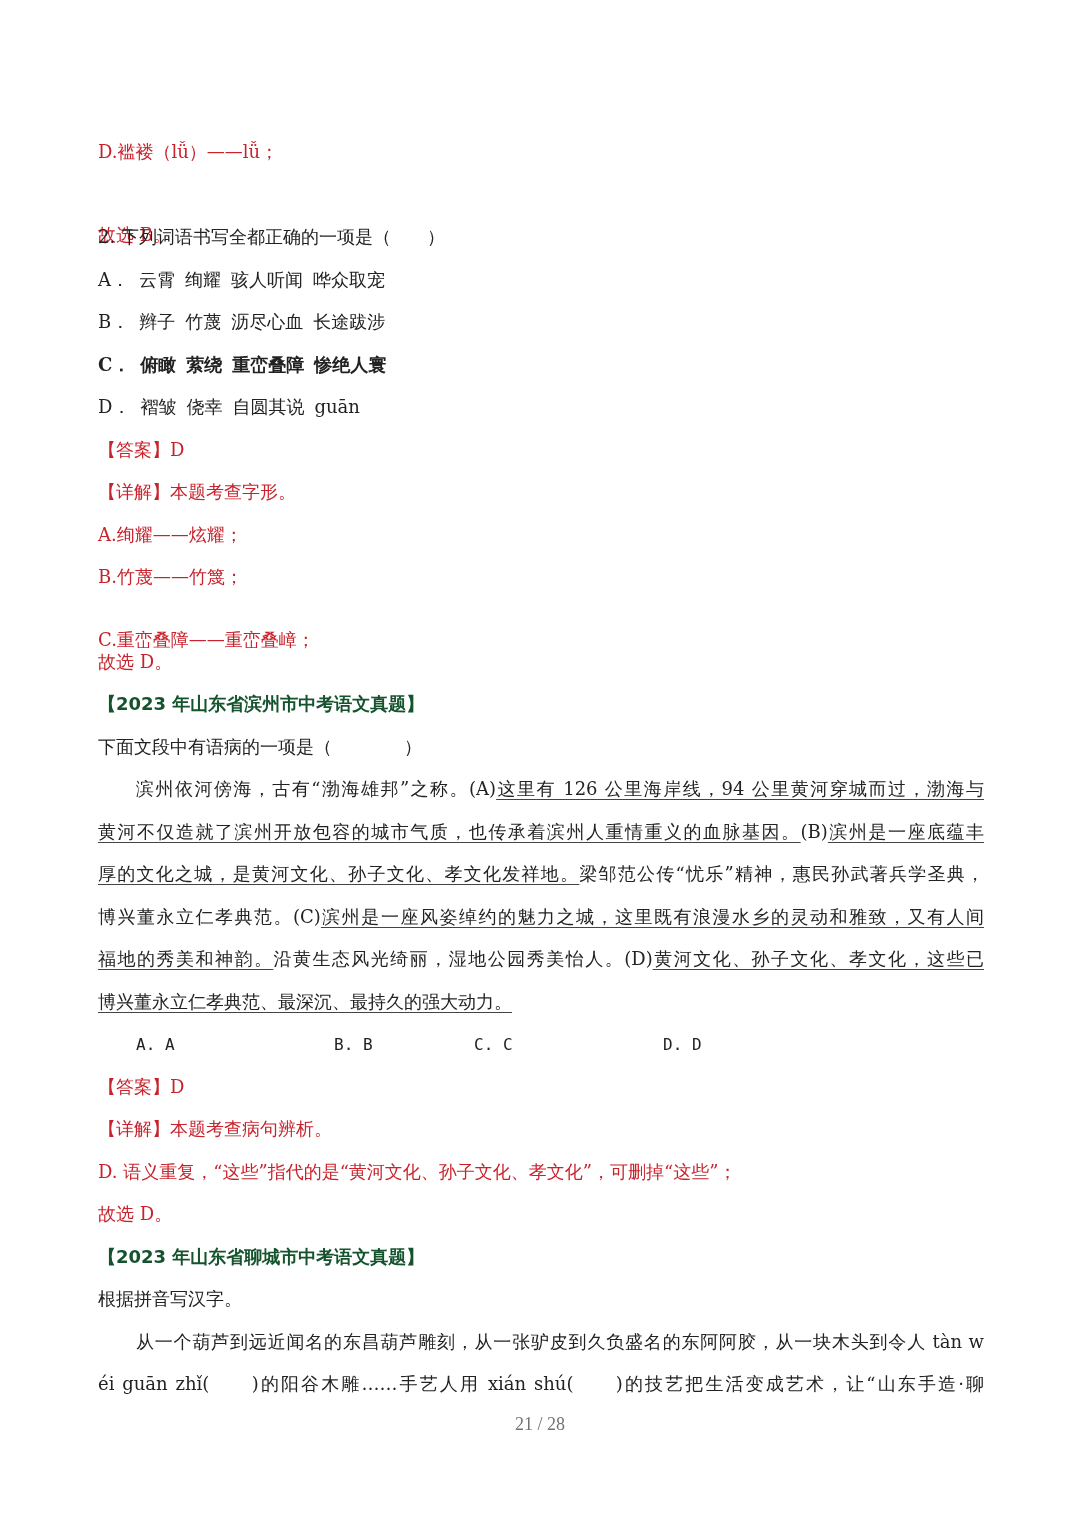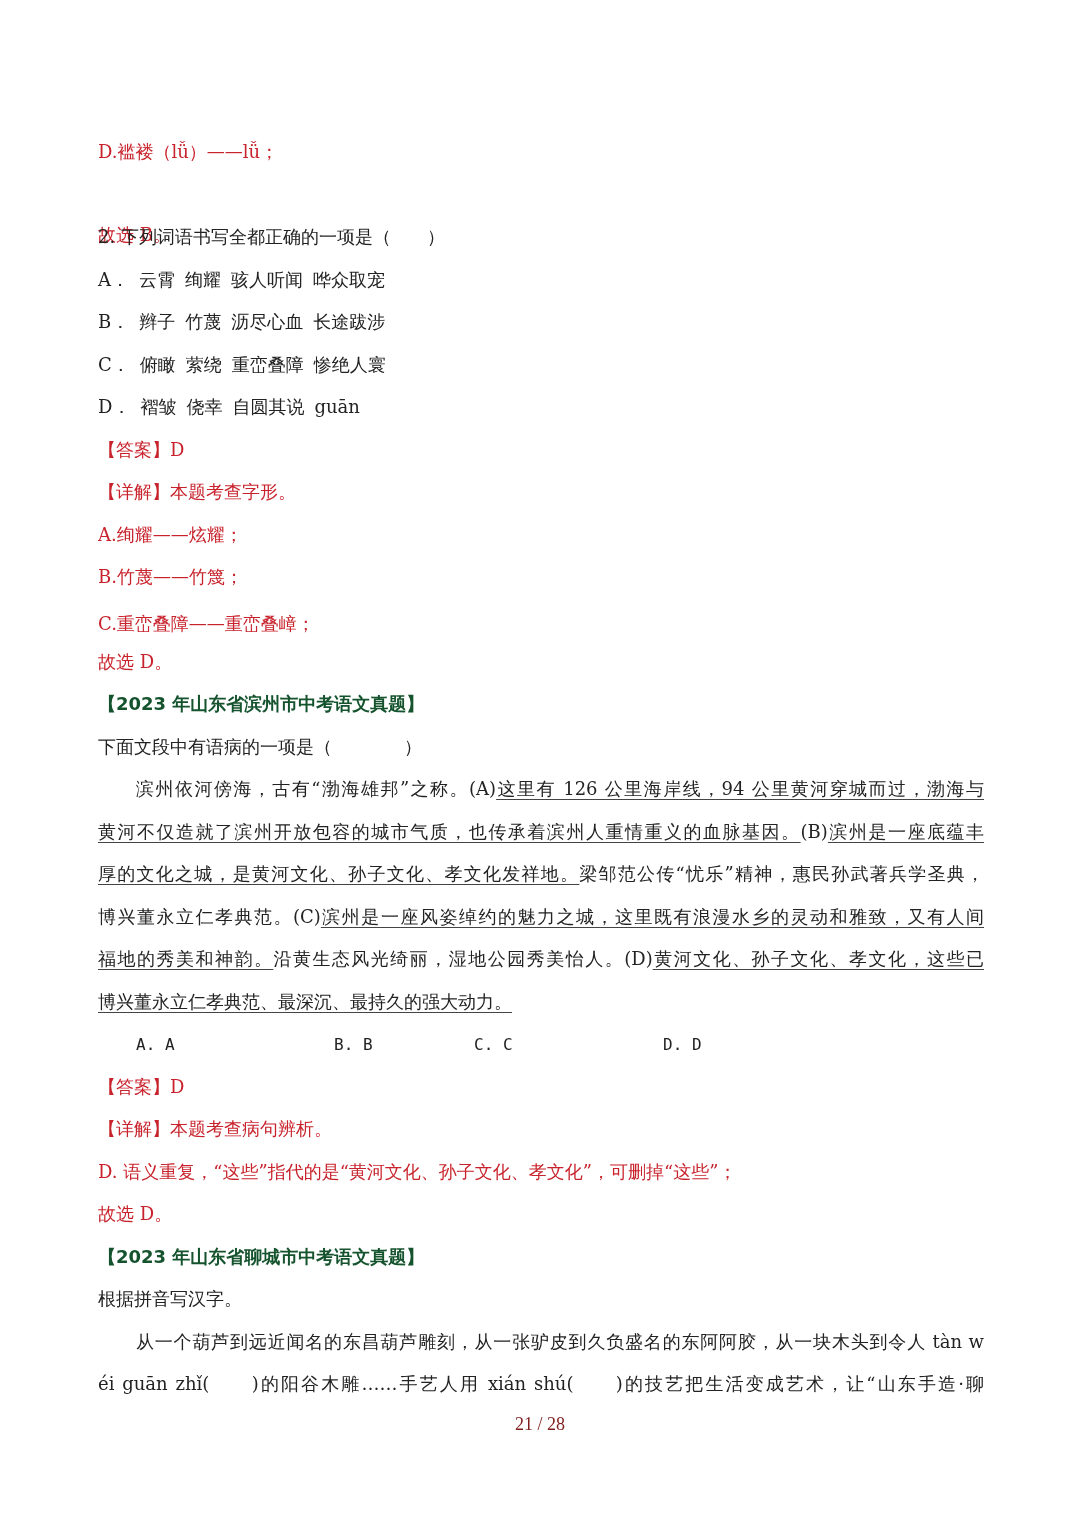--- a/index.html
+++ b/index.html
@@ -58,50 +58,50 @@
     }
     .opt-row span { position: absolute; white-space: nowrap; }
     .page-num {
       position: absolute;
       top: 1414px;
       left: 0;
       width: 1080px;
       text-align: center;
       font-family: "Liberation Serif", serif;
       font-size: 18px;
-      color: #7f1d1d;
+      color: #737373;
     }
     .words span { margin-right: 10px; }
   </style>
 </head>
 <body>
 
 <div class="line red" style="top:140px;">D.褴褛（lǚ）——lǚ；</div>
 <div class="line red" style="top:183px;margin-top:40px;">故选 B。</div>
 
 <div class="line black" style="top:225px;">2. 下列词语书写全都正确的一项是（　　）</div>
 
 <div class="line black words" style="top:268px;">
   <span>A．</span><span>云霄</span><span>绚耀</span><span>骇人听闻</span><span>哗众取宠</span>
 </div>
 <div class="line black words" style="top:310px;">
   <span>B．</span><span>辫子</span><span>竹蔑</span><span>沥尽心血</span><span>长途跋涉</span>
 </div>
-<div class="line black words" style="top:353px;">
+<div class="line black words" style="top:353px;font-weight:bold;">
   <span>C．</span><span>俯瞰</span><span>萦绕</span><span>重峦叠障</span><span>惨绝人寰</span>
 </div>
 <div class="line black words" style="top:395px;">
   <span>D．</span><span>褶皱</span><span>侥幸</span><span>自圆其说</span><span>guān</span>
 </div>
 
 <div class="line red" style="top:438px;">【答案】D</div>
 <div class="line red" style="top:480px;">【详解】本题考查字形。</div>
 <div class="line red" style="top:523px;">A.绚耀——炫耀；</div>
 <div class="line red" style="top:565px;">B.竹蔑——竹篾；</div>
-<div class="line red" style="top:612px;">C.重峦叠障——重峦叠嶂；</div>
+<div class="line red" style="top:628px;">C.重峦叠障——重峦叠嶂；</div>
 <div class="line red" style="top:650px;">故选 D。</div>
 
 <div class="line bold-red" style="top:692px;">【2023 年山东省滨州市中考语文真题】</div>
 <div class="line black" style="top:735px;">下面文段中有语病的一项是（　　　　）</div>
 
 <div class="para-line first" style="top:777px;">
   <span>滨州依河傍海，古有“渤海雄邦”之称。(A)</span><span class="u">这里有 126 公里海岸线，94 公里黄河穿城而过，渤海与</span>
 </div>
 <div class="para-line" style="top:820px;">
   <span class="u">黄河不仅造就了滨州开放包容的城市气质，也传承着滨州人重情重义的血脉基因。</span><span>(B)</span><span class="u">滨州是一座底蕴丰</span>

